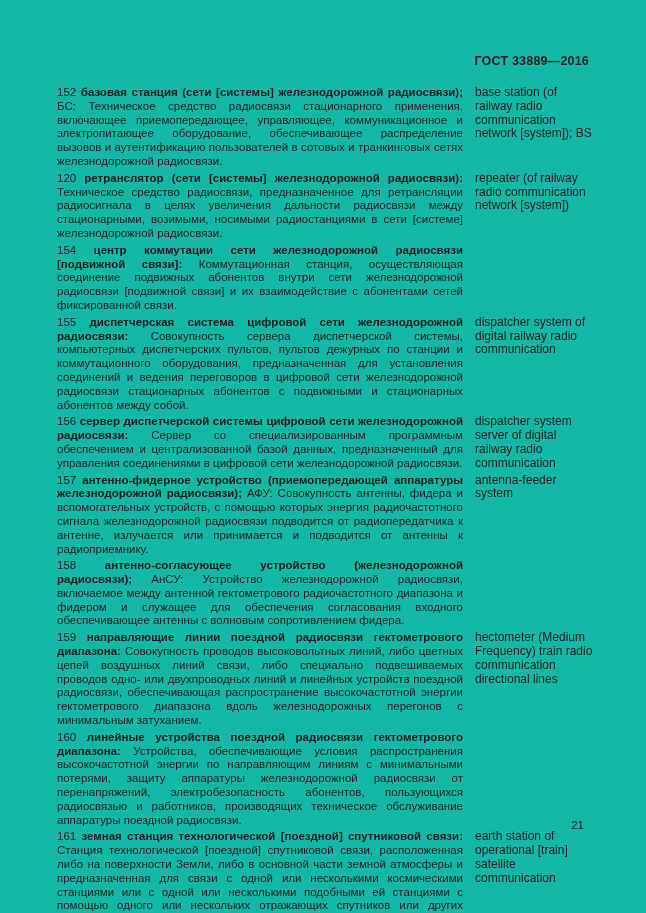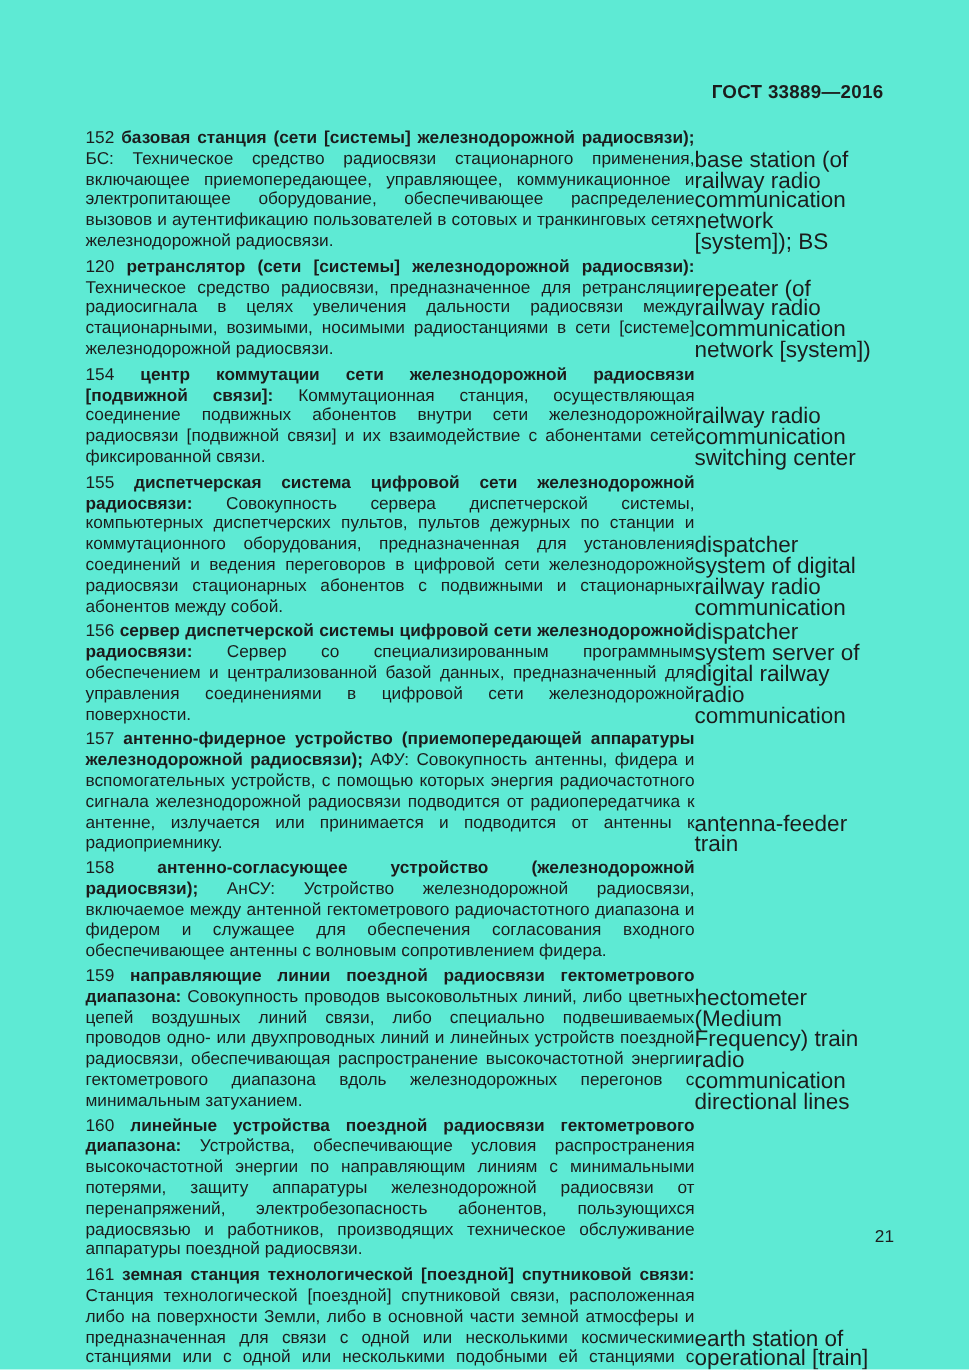--- a/index.html
+++ b/index.html
@@ -1,20 +1,20 @@
 <!DOCTYPE html>
 <html lang="ru"><head>
 <meta charset="utf-8">
 <style>
   html, body { margin: 0; padding: 0; background: #ffffff; }
   .page {
     position: relative;
     width: 646px;
     height: 913px;
-    background: #5eead4;
+    background: #14b8a6;
     font-family: "Liberation Sans", sans-serif;
     color: #1c1c1c;
     overflow: hidden;
   }
   .doc-header {
     position: absolute;
     top: 54px;
     right: 57px;
     font-size: 12.5px;
     font-weight: bold;
@@ -22,42 +22,42 @@
     white-space: nowrap;
   }
   .content {
     position: absolute;
     top: 86px;
     left: 57px;
     width: 536px;
   }
   .entry {
     display: flex;
+    gap: 12px;
     margin: 0 0 3px 0;
-    align-items: flex-end;
   }
   .ru {
     width: 406px;
     margin: 0;
     font-size: 11.5px;
     line-height: 13.8px;
     text-align: justify;
   }
   .ru .term { font-weight: bold; }
   .en {
     width: 118px;
     margin: 0;
-    font-size: 15px;
+    font-size: 12px;
     line-height: 13.8px;
     text-align: left;
   }
   .page-number {
     position: absolute;
     top: 819px;
-    right: 50px;
+    right: 62px;
     font-size: 11.5px;
   }
 </style>
 </head>
 <body>
 
 <div class="page">
 
   <div class="doc-header">ГОСТ 33889—2016</div>
 
@@ -68,36 +68,35 @@
       <p class="en">base station (of railway radio communication network [system]); BS</p>
     </div>
 
     <div class="entry">
       <p class="ru"><span>120</span> <span class="term">ретранслятор (сети [системы] железнодорожной радиосвязи):</span> <span>Техническое средство радиосвязи, предназначенное для ретрансляции радиосигнала в целях увеличения дальности радиосвязи между стационарными, возимыми, носимыми радиостанциями в сети [системе] железнодорожной радиосвязи.</span></p>
       <p class="en">repeater (of railway radio communication network [system])</p>
     </div>
 
     <div class="entry">
       <p class="ru"><span>154</span> <span class="term">центр коммутации сети железнодорожной радиосвязи [подвижной связи]:</span> <span>Коммутационная станция, осуществляющая соединение подвижных абонентов внутри сети железнодорожной радиосвязи [подвижной связи] и их взаимодействие с абонентами сетей фиксированной связи.</span></p>
-      <p class="en">railway radio communication switching center</p>
     </div>
 
     <div class="entry">
       <p class="ru"><span>155</span> <span class="term">диспетчерская система цифровой сети железнодорожной радиосвязи:</span> <span>Совокупность сервера диспетчерской системы, компьютерных диспетчерских пультов, пультов дежурных по станции и коммутационного оборудования, предназначенная для установления соединений и ведения переговоров в цифровой сети железнодорожной радиосвязи стационарных абонентов с подвижными и стационарных абонентов между собой.</span></p>
       <p class="en">dispatcher system of digital railway radio communication</p>
     </div>
 
     <div class="entry">
-      <p class="ru"><span>156</span> <span class="term">сервер диспетчерской системы цифровой сети железнодорожной радиосвязи:</span> <span>Сервер со специализированным программным обеспечением и централизованной базой данных, предназначенный для управления соединениями в цифровой сети железнодорожной поверхности.</span></p>
+      <p class="ru"><span>156</span> <span class="term">сервер диспетчерской системы цифровой сети железнодорожной радиосвязи:</span> <span>Сервер со специализированным программным обеспечением и централизованной базой данных, предназначенный для управления соединениями в цифровой сети железнодорожной радиосвязи.</span></p>
       <p class="en">dispatcher system server of digital railway radio communication</p>
     </div>
 
     <div class="entry">
       <p class="ru"><span>157</span> <span class="term">антенно-фидерное устройство (приемопередающей аппаратуры железнодорожной радиосвязи);</span> <span>АФУ: Совокупность антенны, фидера и вспомогательных устройств, с помощью которых энергия радиочастотного сигнала железнодорожной радиосвязи подводится от радиопередатчика к антенне, излучается или принимается и подводится от антенны к радиоприемнику.</span></p>
-      <p class="en">antenna-feeder train</p>
+      <p class="en">antenna-feeder system</p>
     </div>
 
     <div class="entry">
       <p class="ru"><span>158</span> <span class="term">антенно-согласующее устройство (железнодорожной радиосвязи);</span> <span>АнСУ: Устройство железнодорожной радиосвязи, включаемое между антенной гектометрового радиочастотного диапазона и фидером и служащее для обеспечения согласования входного обеспечивающее антенны с волновым сопротивлением фидера.</span></p>
     </div>
 
     <div class="entry">
       <p class="ru"><span>159</span> <span class="term">направляющие линии поездной радиосвязи гектометрового диапазона:</span> <span>Совокупность проводов высоковольтных линий, либо цветных цепей воздушных линий связи, либо специально подвешиваемых проводов одно- или двухпроводных линий и линейных устройств поездной радиосвязи, обеспечивающая распространение высокочастотной энергии гектометрового диапазона вдоль железнодорожных перегонов с минимальным затуханием.</span></p>
       <p class="en">hectometer (Medium Frequency) train radio communication directional lines</p>
     </div>

